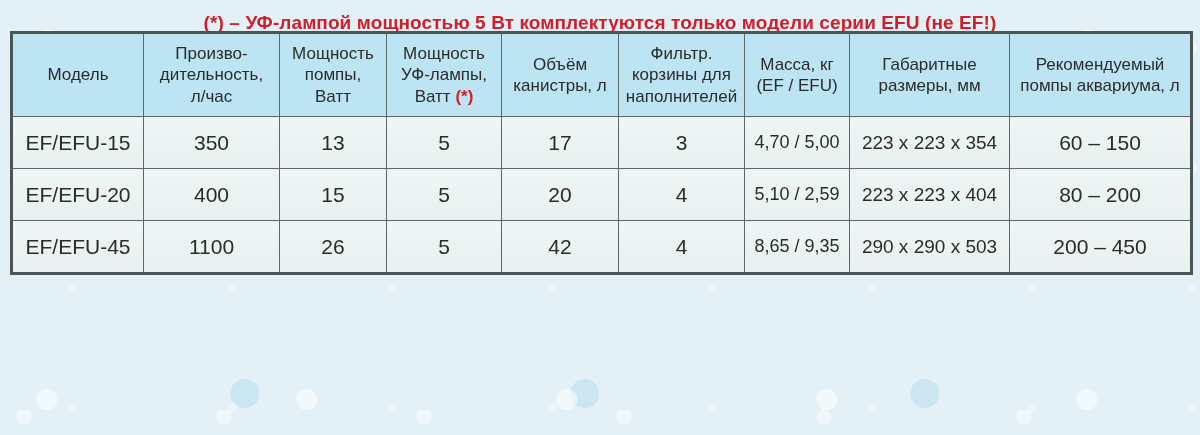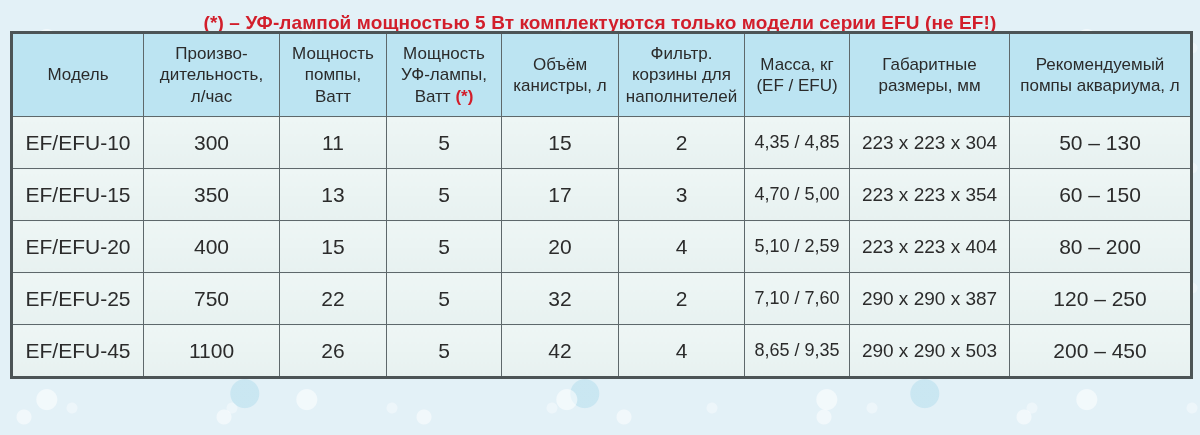--- a/index.html
+++ b/index.html
@@ -105,31 +105,20 @@
         <th>Масса, кг
 (EF / EFU)</th>
         <th>Габаритные
 размеры, мм</th>
         <th>Рекомендуемый
 помпы аквариума, л</th>
       </tr>
   </thead>
   <tbody>
       <tr>
-        <td class="col-0">EF/EFU-10</td>
-        <td class="col-1">300</td>
-        <td class="col-2">11</td>
-        <td class="col-3">5</td>
-        <td class="col-4">15</td>
-        <td class="col-5">2</td>
-        <td class="col-6">4,35 / 4,85</td>
-        <td class="col-7">223 x 223 x 304</td>
-        <td class="col-8">50 – 130</td>
-      </tr>
-      <tr>
         <td class="col-0">EF/EFU-15</td>
         <td class="col-1">350</td>
         <td class="col-2">13</td>
         <td class="col-3">5</td>
         <td class="col-4">17</td>
         <td class="col-5">3</td>
         <td class="col-6">4,70 / 5,00</td>
         <td class="col-7">223 x 223 x 354</td>
         <td class="col-8">60 – 150</td>
       </tr>
@@ -138,31 +127,20 @@
         <td class="col-1">400</td>
         <td class="col-2">15</td>
         <td class="col-3">5</td>
         <td class="col-4">20</td>
         <td class="col-5">4</td>
         <td class="col-6">5,10 / 2,59</td>
         <td class="col-7">223 x 223 x 404</td>
         <td class="col-8">80 – 200</td>
       </tr>
       <tr>
-        <td class="col-0">EF/EFU-25</td>
-        <td class="col-1">750</td>
-        <td class="col-2">22</td>
-        <td class="col-3">5</td>
-        <td class="col-4">32</td>
-        <td class="col-5">2</td>
-        <td class="col-6">7,10 / 7,60</td>
-        <td class="col-7">290 x 290 x 387</td>
-        <td class="col-8">120 – 250</td>
-      </tr>
-      <tr>
         <td class="col-0">EF/EFU-45</td>
         <td class="col-1">1100</td>
         <td class="col-2">26</td>
         <td class="col-3">5</td>
         <td class="col-4">42</td>
         <td class="col-5">4</td>
         <td class="col-6">8,65 / 9,35</td>
         <td class="col-7">290 x 290 x 503</td>
         <td class="col-8">200 – 450</td>
       </tr>

